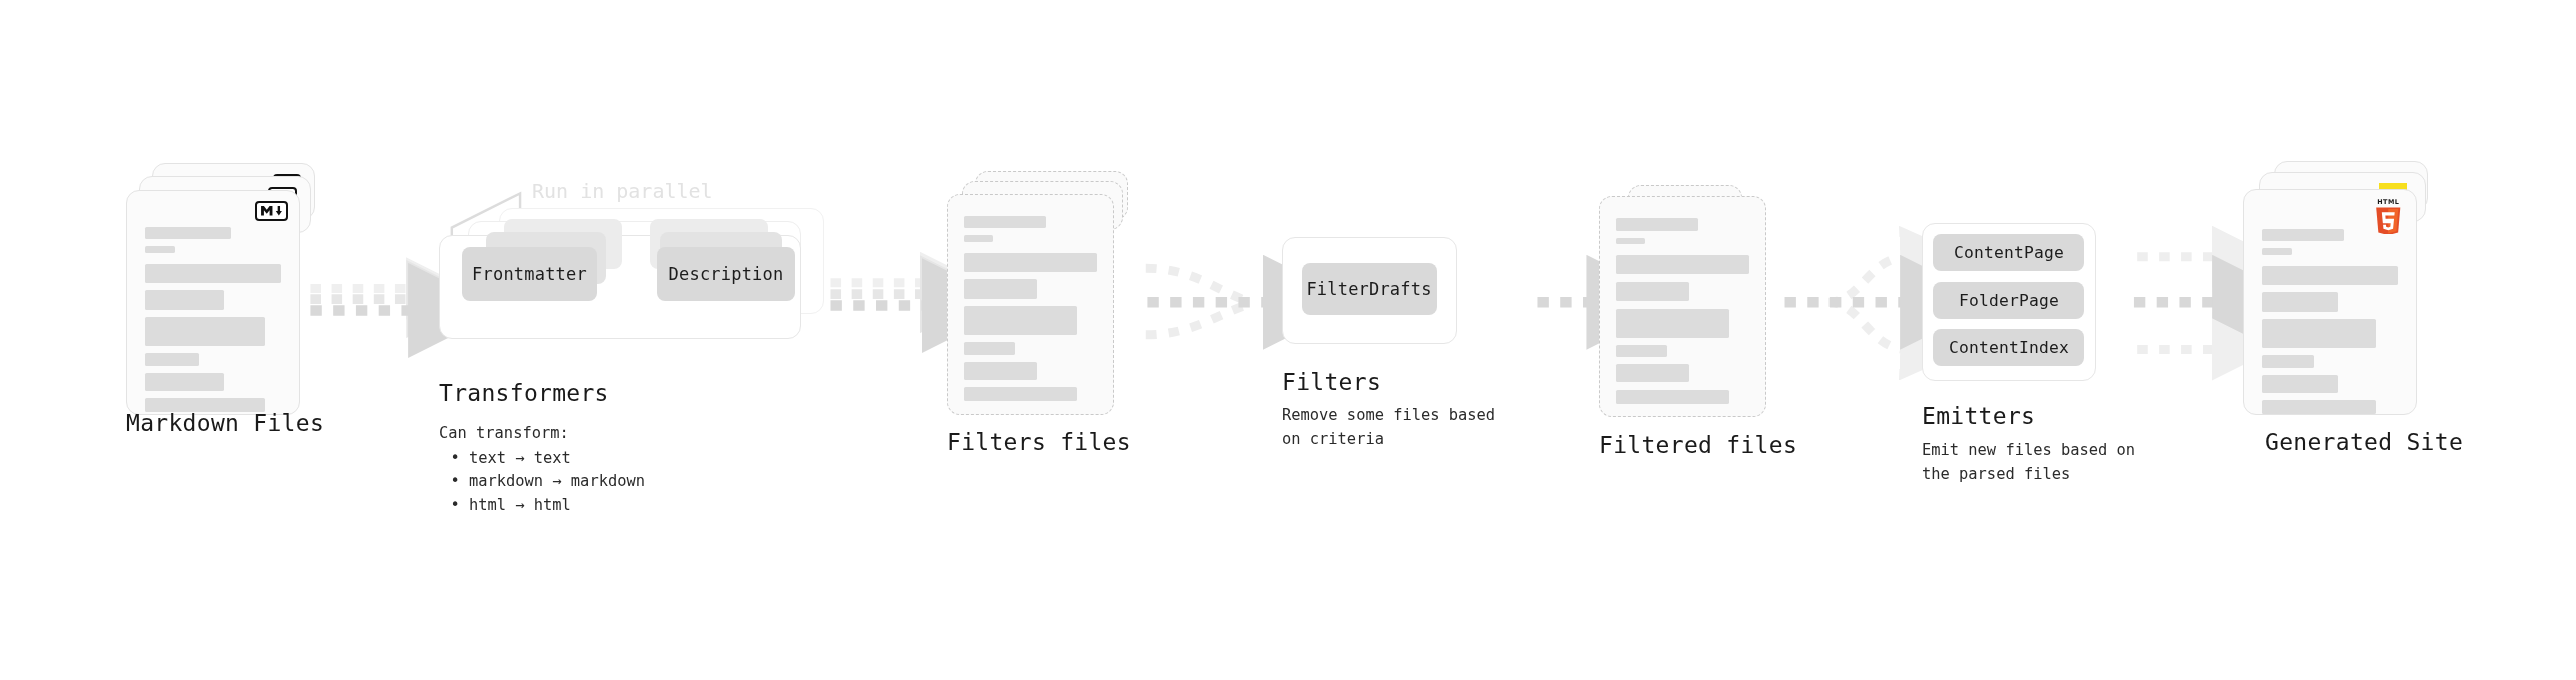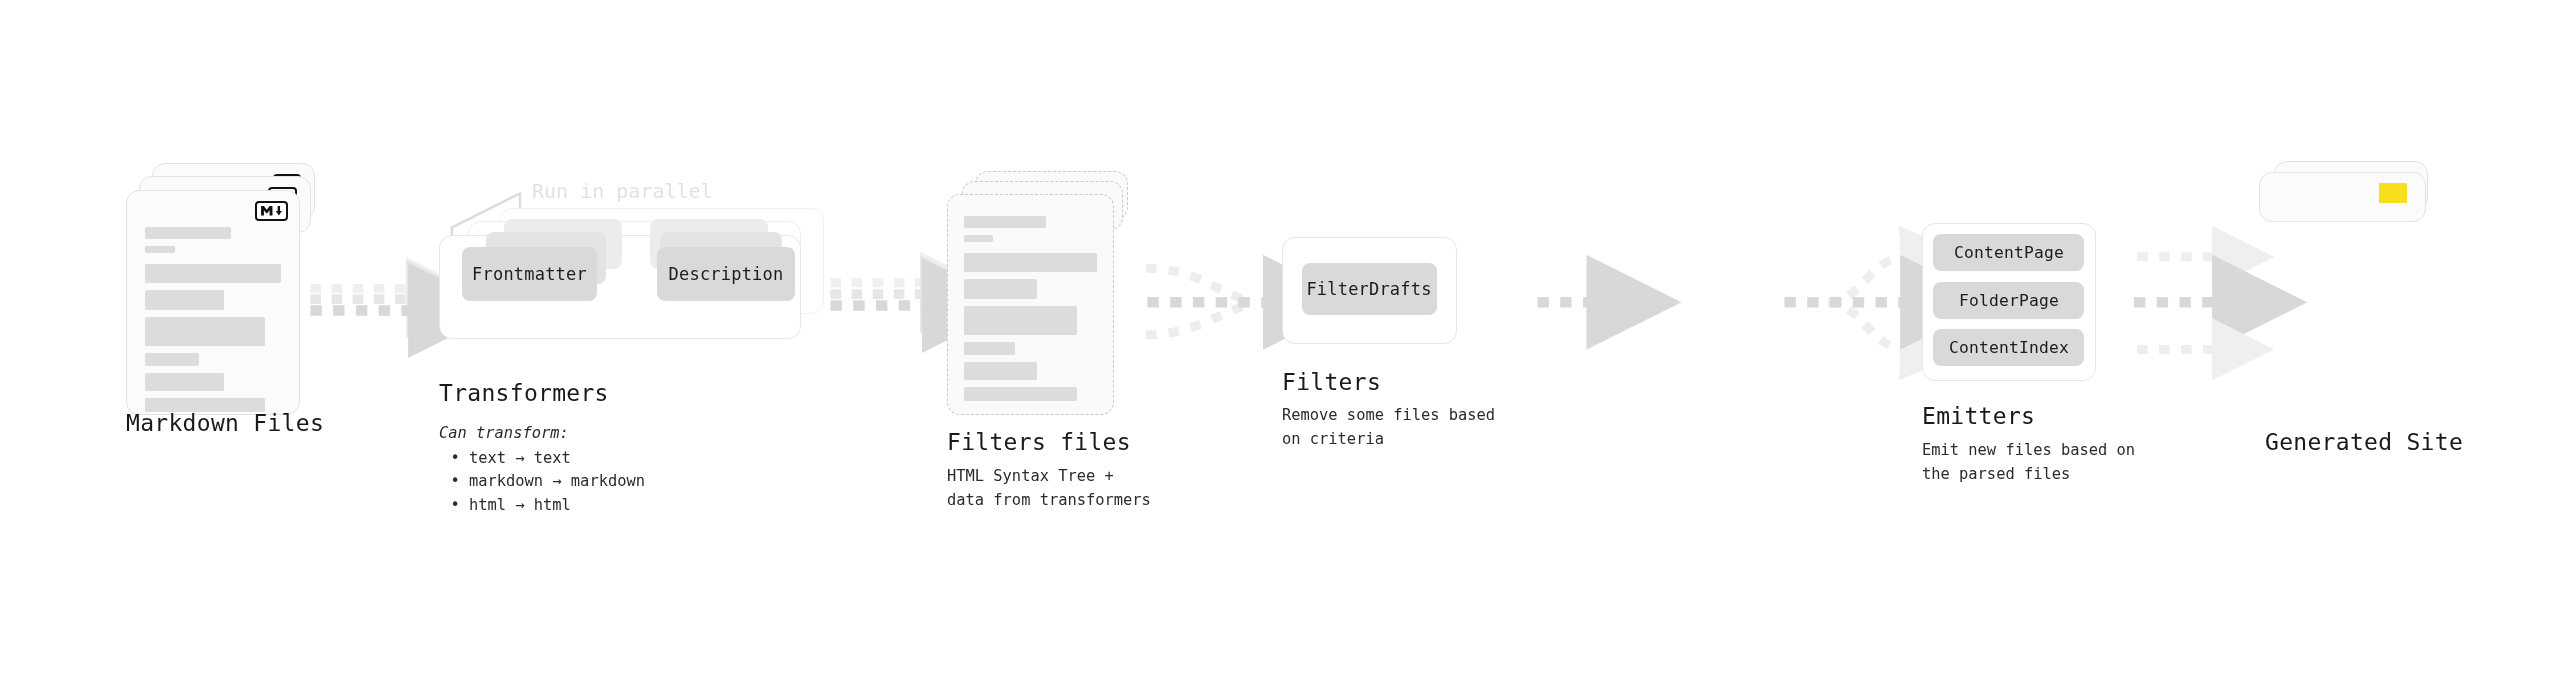--- a/index.html
+++ b/index.html
@@ -282,21 +282,21 @@
     <div class="chip ghost2" style="left:211px; top:8.1px; width:118px; height:50px;"></div>
     <div class="chip ghost1" style="left:47px; top:21px; width:120px; height:52px;"></div>
     <div class="chip ghost1" style="left:221px; top:21px; width:122px; height:52px;"></div>
 
     <div class="chip" style="left:23px; top:36px; width:135px; height:54px;">Frontmatter</div>
     <div class="chip" style="left:218px; top:36px; width:138px; height:54px;">Description</div>
 
     <div class="annot" style="left:93px; top:-32.5px;">Run in parallel</div>
 
     <div class="title" style="left:0px; top:169px;">Transformers</div>
-    <div class="subtitle" style="left:0px; top:211px;font-style:italic;">Can transform:</div>
+    <div class="subtitle" style="left:0px; top:211px;">Can transform:</div>
 
     <div class="bullets" style="left:11.4px; top:236px;">• text → text</div>
     <div class="bullets" style="left:11.4px; top:259px;">• markdown → markdown</div>
     <div class="bullets" style="left:11.4px; top:283px;">• html → html</div>
   </div>
 
   <div class="node" style="left:947px; top:171px;">
     <div class="doc-stack" style="width:195px; height:244px;">
       <div class="doc-sheet dashed" style="left:28px; top:0px; width:153px; height:49px;"></div>
       <div class="doc-sheet dashed" style="left:14.6px; top:9.8px; width:161px; height:49px;"></div>
@@ -308,33 +308,50 @@
           <div class="doc-line" style="width:55%; height:19.5px;"></div>
           <div class="doc-line" style="width:85%; height:29px;"></div>
           <div class="doc-line" style="width:38%; height:12.2px;"></div>
           <div class="doc-line" style="width:55%; height:18px;"></div>
           <div class="doc-line" style="width:85%; height:14px;"></div>
         </div>
       </div>
     </div>
 
     <div class="title" style="left:0px; top:258px;">Filters files</div>
-    <div class="subtitle" style="left:0px; top:294px;">HTML Syntax Tree +
-data from transformers</div>
   </div>
 
   <div class="node" style="left:1282px; top:237px;">
     <div class="groupbox" style="left:0px; top:0px; width:175px; height:107px; border-color:#e6e6e6;"></div>
     <div class="chip" style="left:19.5px; top:26px; width:135px; height:52px;">FilterDrafts</div>
 
     <div class="title" style="left:0px; top:132px;">Filters</div>
     <div class="subtitle" style="left:0px; top:167px;">Remove some files based
 on criteria</div>
   </div>
 
+  <div class="node" style="left:1599px; top:185px;">
+    <div class="doc-stack" style="width:195px; height:232px;">
+      <div class="doc-sheet dashed" style="left:29px; top:0px; width:114px; height:37px;"></div>
+      <div class="doc-sheet dashed" style="left:0px; top:11.4px; width:167px; height:221px;">
+        <div class="doc-lines" style="top:21px; left:16.3px; right:16.3px;">
+          <div class="doc-line" style="width:62%; height:12.2px;"></div>
+          <div class="doc-line" style="width:22%; height:6.5px; margin-bottom:10.6px;"></div>
+          <div class="doc-line" style="width:100%; height:19.5px;"></div>
+          <div class="doc-line" style="width:55%; height:19.5px;"></div>
+          <div class="doc-line" style="width:85%; height:29px;"></div>
+          <div class="doc-line" style="width:38%; height:12.2px;"></div>
+          <div class="doc-line" style="width:55%; height:18px;"></div>
+          <div class="doc-line" style="width:85%; height:14px;"></div>
+        </div>
+      </div>
+    </div>
+
+    <div class="title" style="left:0px; top:247px;">Filtered files</div>
+  </div>
 
   <div class="node" style="left:1922px; top:223px;">
     <div class="groupbox" style="left:0px; top:0px; width:174px; height:158px; border-color:#e6e6e6;"></div>
     <div class="chip" style="left:11.4px; top:11.4px; width:151px; height:37px; font-size:16.3px;">ContentPage</div>
     <div class="chip" style="left:11.4px; top:59px; width:151px; height:37px; font-size:16.3px;">FolderPage</div>
     <div class="chip" style="left:11.4px; top:106px; width:151px; height:37px; font-size:16.3px;">ContentIndex</div>
 
     <div class="title" style="left:0px; top:180px;">Emitters</div>
     <div class="subtitle" style="left:0px; top:216px;">Emit new files based on
 the parsed files</div>
@@ -353,19 +370,41 @@
           </div>
         </div>
       </div>
 
       <div class="doc-sheet back1" style="left:16.3px; top:11.4px; width:167px; height:50px;">
         <div class="badge" style="right:18px; top:9.8px;">
           <div class="js-mark"></div>
         </div>
       </div>
 
+      <div class="doc-sheet front" style="left:0px; top:28px; width:174px; height:226px;">
+        <div class="badge" style="right:11.4px; top:6.5px;">
+          <div class="html5-mark">
+            <svg width="32.5" height="37" viewBox="0 0 40 46" aria-hidden="true">
+              <text x="20" y="9" text-anchor="middle" font-family="DejaVu Sans, sans-serif" font-size="8" font-weight="bold" fill="#1b1b1b" letter-spacing="0.5">HTML</text>
+              <path d="M5,13 L35,13 L32.3,44 L20,47.5 L7.7,44 Z" fill="#e44d26"></path>
+              <path d="M20,15 L20,45.5 L30.2,42.6 L32.5,15 Z" fill="#f16529"></path>
+              <path d="M12,19 L28,19 L27.6,23 L16.4,23 L16.7,27 L27.2,27 L26,39.5 L20,41.3 L14,39.5 L13.6,34.5 L17.2,34.5 L17.4,37 L20,37.8 L22.6,37 L23,32.5 L13.3,32.5 Z" fill="#ffffff"></path>
+            </svg>
+          </div>
+        </div>
+        <div class="doc-lines" style="top:39px; left:18px; right:18px;">
+          <div class="doc-line" style="width:60%; height:12.2px;"></div>
+          <div class="doc-line" style="width:22%; height:6.5px; margin-bottom:10.6px;"></div>
+          <div class="doc-line" style="width:100%; height:19.5px;"></div>
+          <div class="doc-line" style="width:56%; height:19.5px;"></div>
+          <div class="doc-line" style="width:84%; height:29px;"></div>
+          <div class="doc-line" style="width:38%; height:12.2px;"></div>
+          <div class="doc-line" style="width:56%; height:18px;"></div>
+          <div class="doc-line" style="width:84%; height:14px;"></div>
+        </div>
+      </div>
     </div>
 
     <div class="title" style="left:0px; top:268px;margin-left:22px;">Generated Site</div>
   </div>
 
 </div>
 
 
 </body></html>

